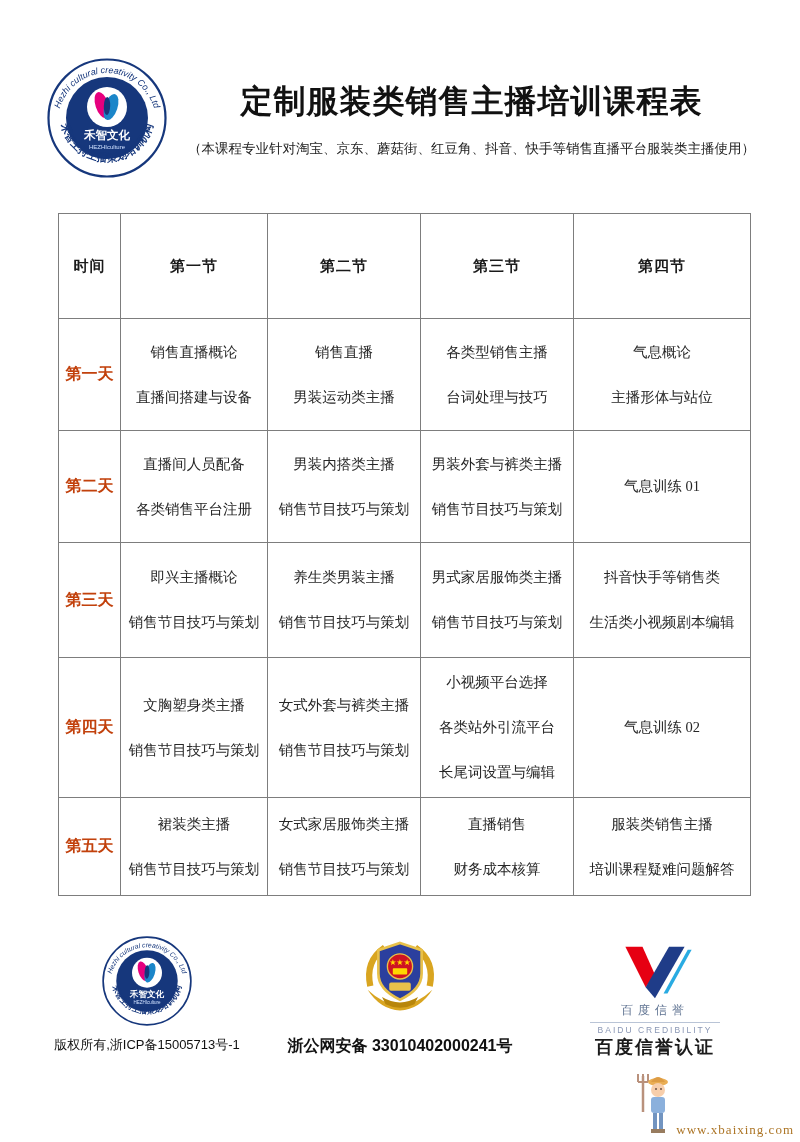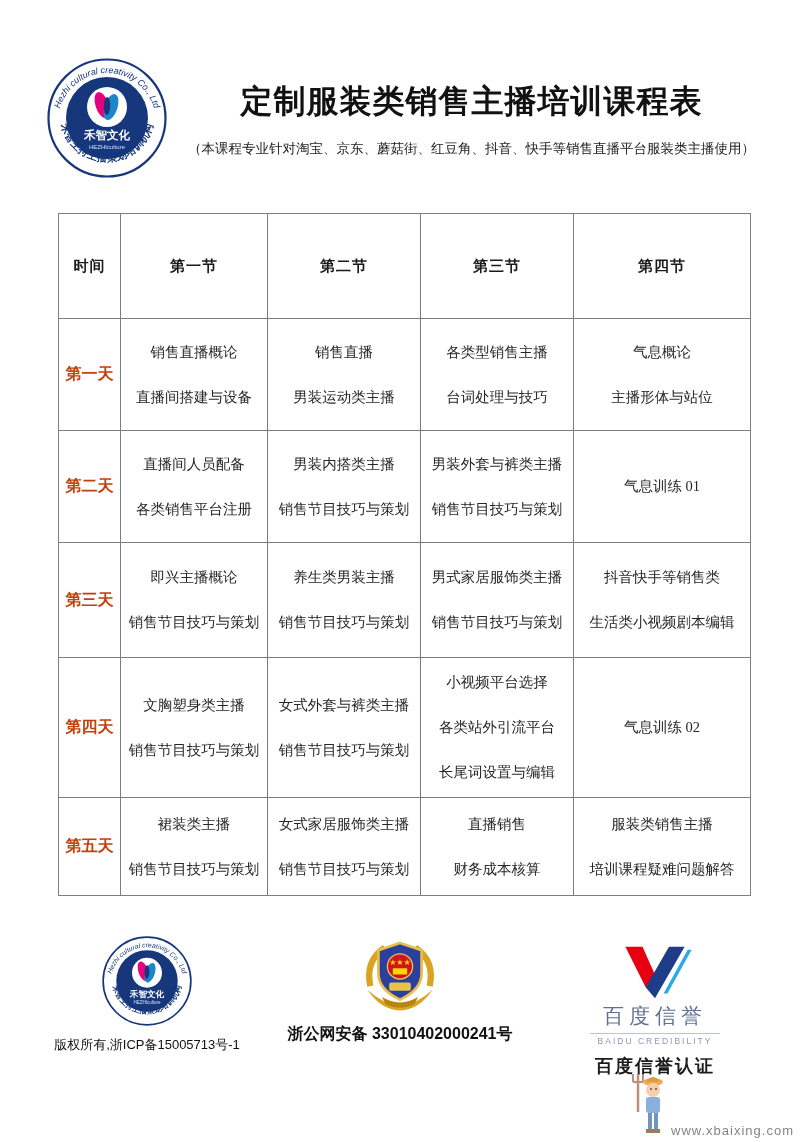--- a/index.html
+++ b/index.html
@@ -41,49 +41,49 @@
   .f-left  { left:147px; top:936px; transform:translateX(-50%); width:260px; }
   .f-mid   { left:400px; top:934px; transform:translateX(-50%); width:300px; }
   .f-right { left:655px; top:942px; transform:translateX(-50%); width:220px; }
   .footer-logo { width:92px; height:90px; margin:0 auto; }
   .police-badge { width:90px; height:86px; margin:0 auto; }
   .copyright-text {
     margin-top:10px; font-size:13px; color:#111;
     font-family:"Liberation Sans","DejaVu Sans",sans-serif;
   }
   .police-text {
-    margin-top:4px; font-size:16px; font-weight:bold; color:#111;
+    margin-top:16px; font-size:16px; font-weight:bold; color:#111;
     font-family:"Liberation Sans","DejaVu Sans",sans-serif;
   }
   .baidu-v { width:78px; height:58px; margin:0 auto; }
   .baidu-cn {
-    font-size:21px; color:#5e7291; letter-spacing:5px; margin-top:2px;
+    font-size:12px; color:#5e7291; letter-spacing:5px; margin-top:2px;
     font-family:"Liberation Sans","DejaVu Sans",sans-serif;
   }
   .baidu-divider { width:130px; height:1px; background:#b9c4d6; margin:3px auto 2px; }
   .baidu-en {
     font-size:8.5px; color:#8a97b5; letter-spacing:2px;
     font-family:"Liberation Sans","DejaVu Sans",sans-serif;
   }
   .baidu-cert {
-    margin-top:8px; font-size:18px; font-weight:bold; color:#1b1b1b; letter-spacing:2px;
+    margin-top:0; font-size:18px; font-weight:bold; color:#1b1b1b; letter-spacing:2px;
     font-family:"Liberation Sans","DejaVu Sans",sans-serif;
   }
 
   
   .watermark {
     position:absolute; right:6px; bottom:4px; display:flex; align-items:flex-end;
     opacity:0.88;
   }
   .wm-figure { width:38px; height:66px; margin-right:2px; }
   .wm-text-col { text-align:left; }
   .wm-name { font-size:31px; font-weight:bold; letter-spacing:6px; line-height:1;
     font-family:"Liberation Serif","DejaVu Serif",serif; }
-  .wm-url { font-size:13px; color:#737373; letter-spacing:1px; margin-top:2px;
-    font-family:Liberation Sans, sans-serif; }
+  .wm-url { font-size:13px; color:#a16207; letter-spacing:1px; margin-top:2px;
+    font-family:Liberation Serif, serif; }
 </style>
 </head>
 <body>
 
 <div class="hezhi-logo">
   <svg viewBox="0 0 120 120" xmlns="http://www.w3.org/2000/svg">
     <defs>
       <path id="arcTop" d="M 11,64 A 49,49 0 0 1 109,64"></path>
       <path id="arcBot" d="M 14,66 A 47,47 0 0 0 106,66"></path>
     </defs>

